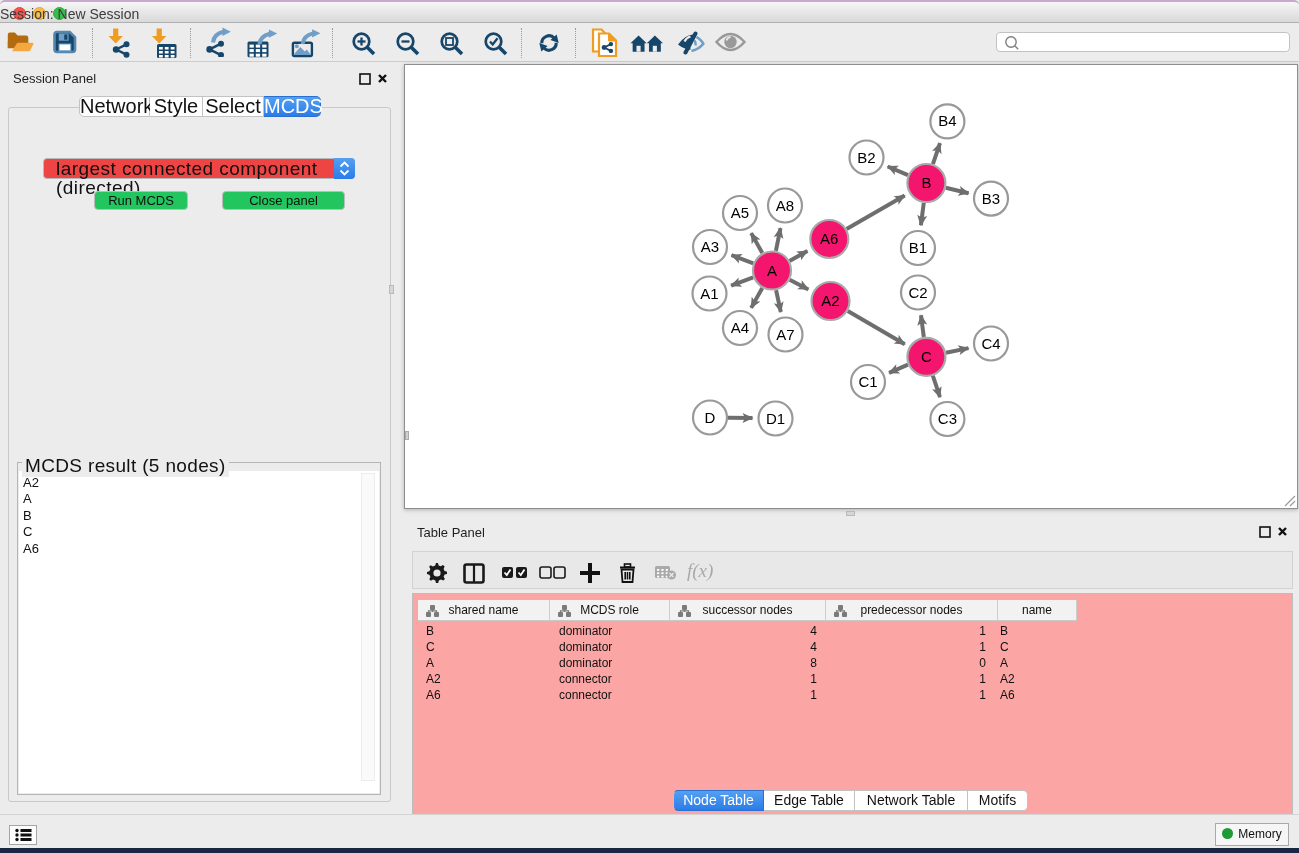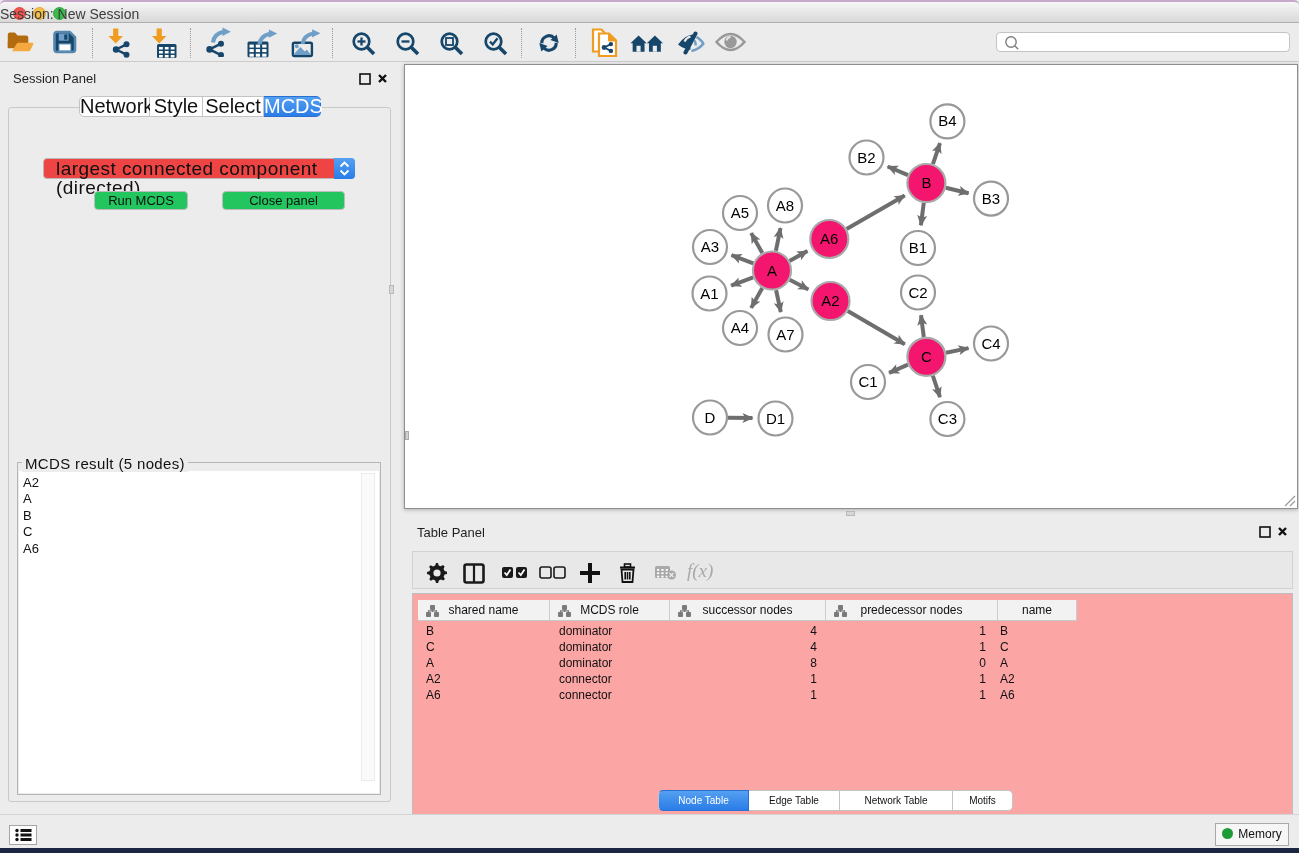--- a/index.html
+++ b/index.html
@@ -30,21 +30,21 @@
 .seg div:last-child { border-radius:0 5px 5px 0; }
 .seg .on { background:linear-gradient(#55a0f1,#2a7ce8); border-color:#2a70d0; color:#fff; }
 #opt-label { position:absolute; left:9px; top:136px; width:382px; text-align:center; font-size:13px; color:#111; letter-spacing:0.7px; }
 #dropdown { position:absolute; left:43px; top:158px; width:312px; height:21px; background:#ef4444;
   border:1px solid #b9b9b9; border-radius:4px; font-size:19px; color:#111; line-height:19px; padding-left:12px; letter-spacing:0.45px; }
 #dd-step { position:absolute; right:-1px; top:-1px; width:21px; height:21px; border-radius:0 4px 4px 0;
   background:linear-gradient(#55a0f1,#2a7ce8); }
 .btn { position:absolute; background:#22c55e; border:1px solid #bcbcbc; border-radius:4px;
   font-size:13px; color:#111; text-align:center; line-height:17px; height:19px; }
 #groupbox { position:absolute; left:17px; top:462px; width:364px; height:333px; border:1px solid #b5b5b5; }
-#gb-label { position:absolute; left:4px; top:-8px; background:#ececec; padding:0 3px; font-size:15px; color:#111; letter-spacing:0.35px; }
+#gb-label { position:absolute; left:4px; top:-8px; background:#ececec; padding:0 3px; font-size:19px; color:#111; letter-spacing:0.35px; }
 #gb-list { position:absolute; left:1px; top:8px; right:1px; bottom:1px; background:#fff;
   font-size:13px; color:#111; padding:4px 0 0 4px; line-height:16.4px; }
 #gb-scroll { position:absolute; right:4px; top:2px; width:14px; height:308px; background:#fafafa;
   border:1px solid #ececec; }
 
 #netwin { position:absolute; left:404px; top:64px; width:894px; height:445px; background:#ffffff;
   border:1px solid #8e8e8e; box-shadow:0 1px 4px rgba(0,0,0,0.25); }
 #netwin-tb { position:absolute; left:0; top:0; width:100%; height:20px;
   background:linear-gradient(#f2f2f2,#d8d8d8); border-bottom:1px solid #ababab; }
 #netwin-title { position:absolute; width:100%; text-align:center; top:3px; font-size:13.5px; color:#333; letter-spacing:0.3px; }
@@ -415,21 +415,21 @@
 <div class="tr" style="left:146px;top:77px;">connector</div>
 <div class="tr" style="left:257px;top:77px;width:147px;text-align:right;">1</div>
 <div class="tr" style="left:413px;top:77px;width:160px;text-align:right;">1</div>
 <div class="tr" style="left:587px;top:77px;">A2</div>
 <div class="tr" style="left:13px;top:93px;">A6</div>
 <div class="tr" style="left:146px;top:93px;">connector</div>
 <div class="tr" style="left:257px;top:93px;width:147px;text-align:right;">1</div>
 <div class="tr" style="left:413px;top:93px;width:160px;text-align:right;">1</div>
 <div class="tr" style="left:587px;top:93px;">A6</div>
   </div>
-  <div class="seg" style="left:658px; top:790px; font-size:10px;">
+  <div class="seg" style="left:673px; top:790px; font-size:14px;">
   <div class="on" style="width:91px;">Node Table</div>
   <div style="width:91px;">Edge Table</div>
   <div style="width:113px;">Network Table</div>
   <div style="width:60px;">Motifs</div>
 </div>
   <div class="abs" style="left:389px; top:285px; width:5px; height:9px; background:#d6d6d6; border:1px solid #b9b9b9;"></div>
   <div class="abs" style="left:846px; top:511px; width:9px; height:5px; background:#d6d6d6; border:1px solid #b9b9b9;"></div>
 
   <div id="statusbar">
     <div id="list-btn">

